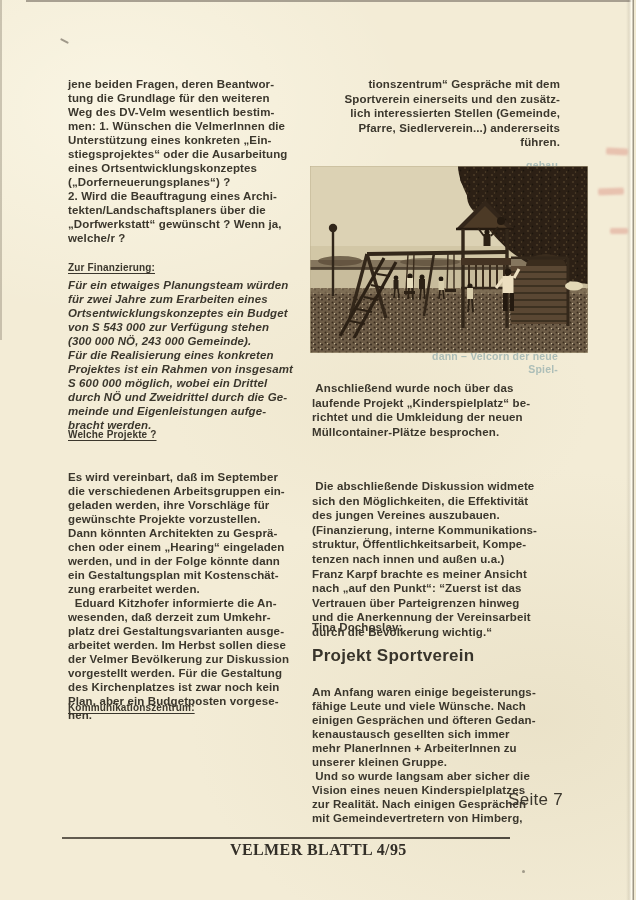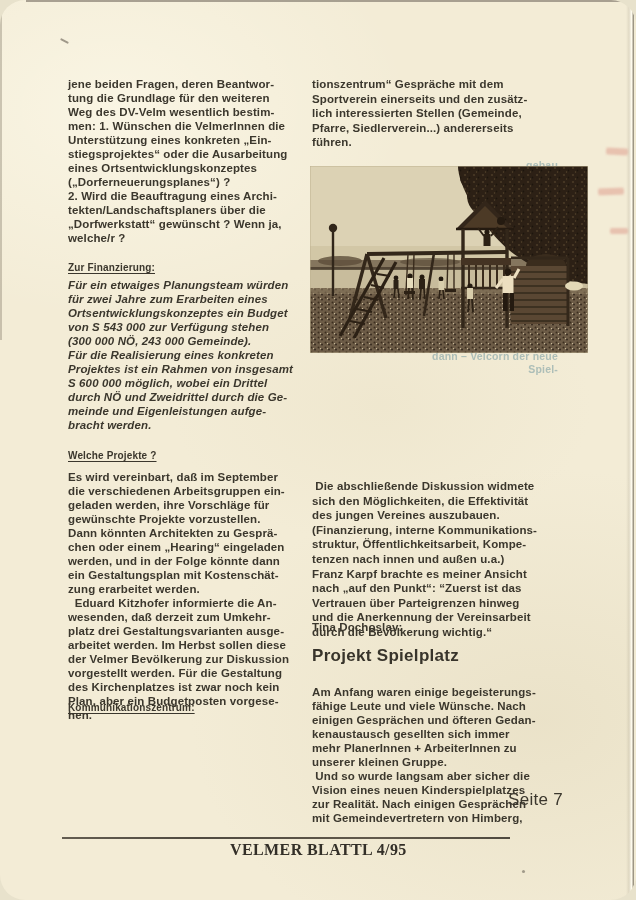--- a/index.html
+++ b/index.html
@@ -4,21 +4,20 @@
 <style>
   html,body{margin:0;padding:0;background:#e8e2cc;}
   .page{
     position:relative;width:636px;height:900px;overflow:hidden;
     background:
       radial-gradient(420px 300px at 18% 12%, rgba(255,252,238,.55), rgba(255,252,238,0) 70%),
       radial-gradient(500px 360px at 85% 80%, rgba(224,214,184,.45), rgba(224,214,184,0) 70%),
       radial-gradient(300px 200px at 60% 45%, rgba(233,224,196,.4), rgba(233,224,196,0) 70%),
       #f3ecd6;
     font-family:"Liberation Sans", sans-serif;
-    border-radius:25px;
   }
   .body-text{
     position:absolute;
     font-weight:700;
     font-size:11.5px;
     line-height:14px;
     letter-spacing:.12px;
     color:#3b372d;
     white-space:pre-wrap;
   }
@@ -78,42 +77,42 @@
 für zwei Jahre zum Erarbeiten eines
 Ortsentwicklungskonzeptes ein Budget
 von S 543 000 zur Verfügung stehen
 (300 000 NÖ, 243 000 Gemeinde).
 Für die Realisierung eines konkreten
 Projektes ist ein Rahmen von insgesamt
 S 600 000 möglich, wobei ein Drittel
 durch NÖ und Zweidrittel durch die Ge-
 meinde und Eigenleistungen aufge-
 bracht werden.</div>
-  <div class="heading" style="left:68px;top:450px;">Welche Projekte ?</div>
+  <div class="heading" style="left:68px;top:429px;">Welche Projekte ?</div>
   <div class="body-text" style="left:68px;top:470px;width:250px;">Es wird vereinbart, daß im September
 die verschiedenen Arbeitsgruppen ein-
 geladen werden, ihre Vorschläge für
 gewünschte Projekte vorzustellen.
 Dann könnten Architekten zu Gesprä-
 chen oder einem „Hearing“ eingeladen
 werden, und in der Folge könnte dann
 ein Gestaltungsplan mit Kostenschät-
 zung erarbeitet werden.
   Eduard Kitzhofer informierte die An-
 wesenden, daß derzeit zum Umkehr-
 platz drei Gestaltungsvarianten ausge-
 arbeitet werden. Im Herbst sollen diese
 der Velmer Bevölkerung zur Diskussion
 vorgestellt werden. Für die Gestaltung
 des Kirchenplatzes ist zwar noch kein
 Plan, aber ein Budgetposten vorgese-
 hen.</div>
   <div class="heading" style="left:68px;top:702px;">Kommunikationszentrum:</div>
 
-  <div class="body-text rc" style="left:312px;top:77px;width:256px;">tionszentrum“ Gespräche mit dem
+  <div class="body-text rc" style="left:304px;top:77px;width:256px;text-align:right;">tionszentrum“ Gespräche mit dem
 Sportverein einerseits und den zusätz-
 lich interessierten Stellen (Gemeinde,
 Pfarre, Siedlerverein...) andererseits
 führen.</div>
 
   <div class="bleed">
     <div>gebau</div>
     <div>In der gleichen Woche noch wurde</div>
     <div>wann schögen und großzügigen</div>
     <div>dann – Velcorn der neue Spiel-</div>
@@ -245,33 +244,37 @@
     <line x1="193" y1="113" x2="186" y2="122" stroke="#ecdfc0" stroke-width="3"></line>
     <line x1="204" y1="112" x2="209" y2="103" stroke="#ecdfc0" stroke-width="3"></line>
     <rect x="193" y="127" width="4.5" height="18" fill="#241a10"></rect>
     <rect x="199.5" y="127" width="4.5" height="18" fill="#241a10"></rect>
 
     <ellipse cx="264" cy="120" rx="9" ry="4.5" fill="#e3d8b6"></ellipse>
 
     <rect x="0" y="0" width="278" height="187" fill="none" stroke="#bdb190" stroke-width="1"></rect>
   </svg>
 
+  <div class="body-text rc" style="left:312px;top:381px;width:256px;"> Anschließend wurde noch über das
+laufende Projekt „Kinderspielplatz“ be-
+richtet und die Umkleidung der neuen
+Müllcontainer-Plätze besprochen.</div>
   <div class="body-text rc" style="left:312px;top:456px;width:256px;margin-top:23px;"> Die abschließende Diskussion widmete
 sich den Möglichkeiten, die Effektivität
 des jungen Vereines auszubauen.
 (Finanzierung, interne Kommunikations-
 struktur, Öffentlichkeitsarbeit, Kompe-
 tenzen nach innen und außen u.a.)
 Franz Karpf brachte es meiner Ansicht
 nach „auf den Punkt“: “Zuerst ist das
 Vertrauen über Parteigrenzen hinweg
 und die Anerkennung der Vereinsarbeit
 durch die Bevölkerung wichtig.“</div>
   <div class="byline" style="left:312px;top:621px;">Tina Dochoslav:</div>
-  <div class="big-heading" style="left:312px;top:646px;">Projekt Spielplatz</div>
+  <div class="big-heading" style="left:312px;top:646px;">Projekt Sportverein</div>
   <div class="body-text" style="left:312px;top:685px;width:258px;line-height:14px;">Am Anfang waren einige begeisterungs-
 fähige Leute und viele Wünsche. Nach
 einigen Gesprächen und öfteren Gedan-
 kenaustausch gesellten sich immer
 mehr PlanerInnen + ArbeiterInnen zu
 unserer kleinen Gruppe.
  Und so wurde langsam aber sicher die
 Vision eines neuen Kinderspielplatzes
 zur Realität. Nach einigen Gesprächen
 mit Gemeindevertretern von Himberg,</div>

